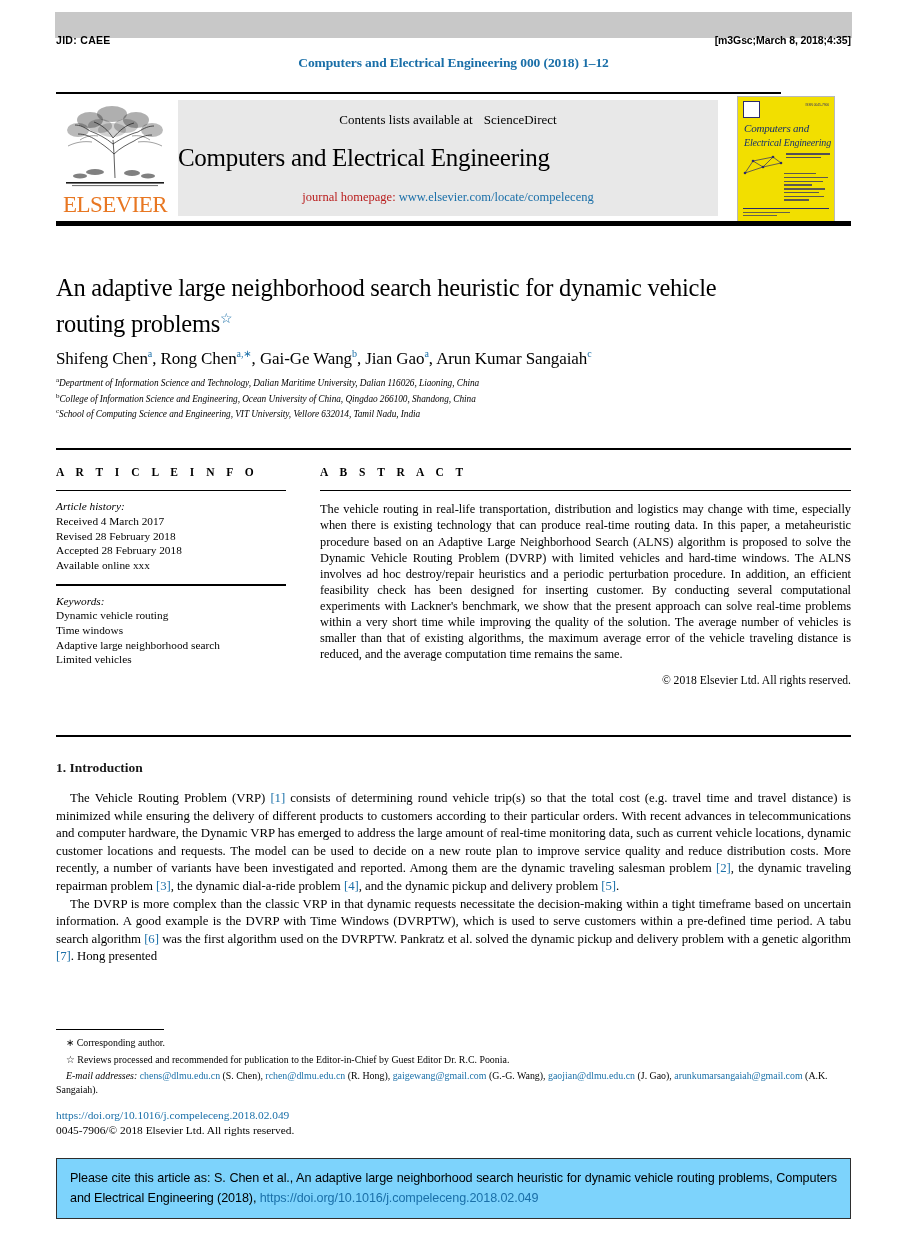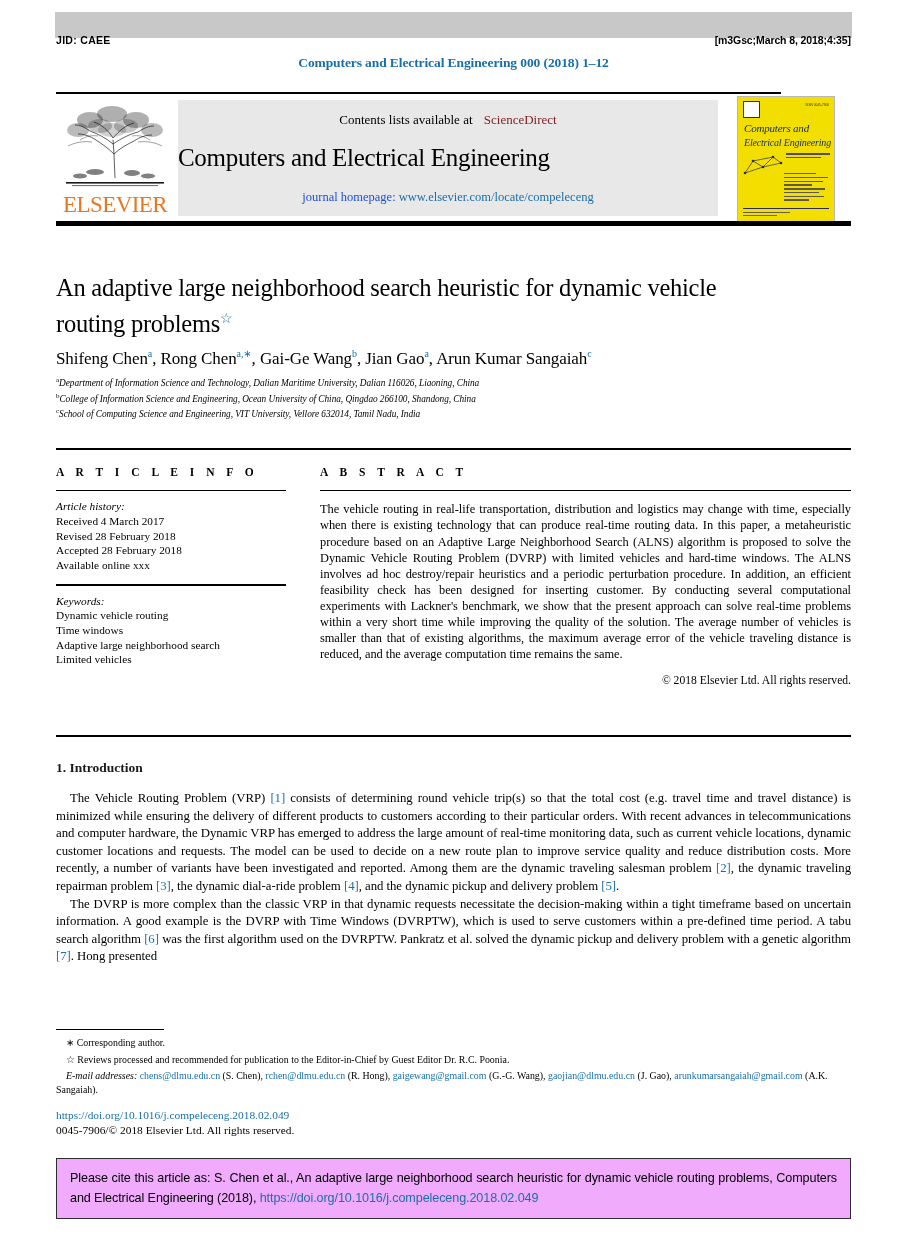--- a/index.html
+++ b/index.html
@@ -135,42 +135,42 @@
   .contents-line {
     position: absolute;
     left: 0; top: 12px;
     width: 540px;
     text-align: center;
     font-family: "Liberation Serif", serif;
     font-size: 13px;
     color: #000;
   }
   .contents-line .sd-link {
-    color: #7f1d1d;
+    color: #000000;
     margin-left: 8px;
   }
   .journal-title {
     position: absolute;
     left: 0; top: 44px;
     width: 540px;
     text-align: left;
     font-family: "Liberation Serif", serif;
     font-size: 25px;
     color: #000;
     letter-spacing: -0.3px;
   }
   .homepage-line {
     position: absolute;
     left: 0; top: 90px;
     width: 540px;
     text-align: center;
     font-family: "Liberation Serif", serif;
     font-size: 12.5px;
   }
-  .homepage-label { color: #1d4ed8; }
+  .homepage-label { color: #b91c1c; }
   .homepage-url { color: #1a6fa8; }
 
   .cover-thumb {
     position: absolute;
     left: 681px;
     top: 4px;
     width: 96px;
     height: 124px;
     border: 1px solid #b8b8b8;
     background: #f5e400;
@@ -441,21 +441,21 @@
   .doi-link { color: #1a6fa8; }
 
   
   .cite-box {
     position: absolute;
     left: 56px;
     top: 1158px;
     width: 795px;
     box-sizing: border-box;
     border: 1.5px solid #2e2e2e;
-    background: #f0abfc;
+    background: #7dd3fc;
     padding: 9px 13px 10px 13px;
     font-family: "Liberation Sans", sans-serif;
     font-size: 12.6px;
     line-height: 20px;
     text-align: justify;
     letter-spacing: -0.1px;
   }
   .cite-box .doi-link { color: #1a6fa8; }
 </style>
 </head>

